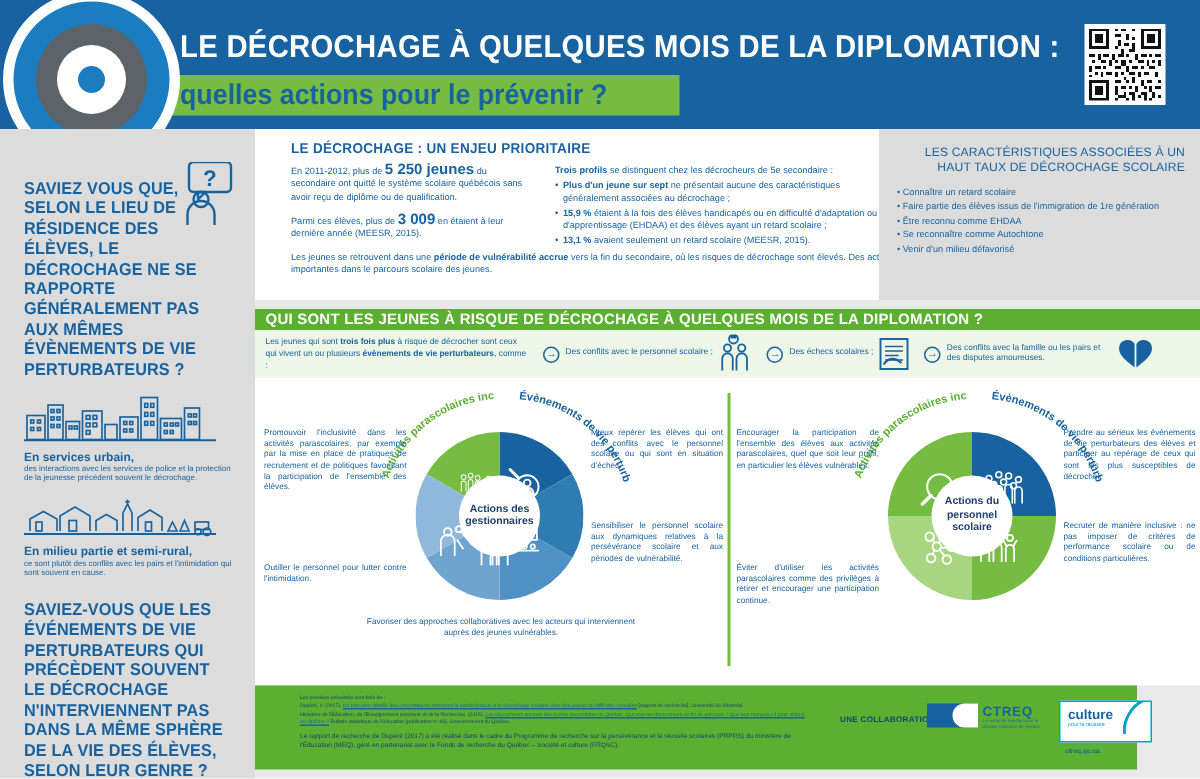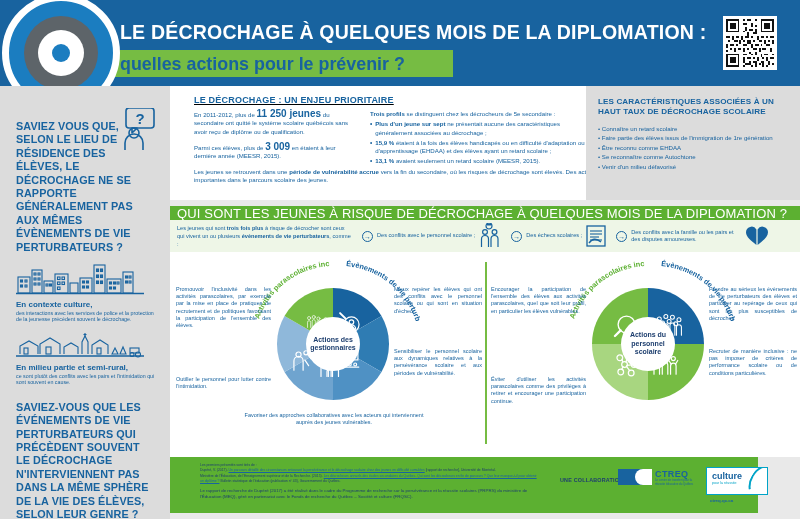--- a/index.html
+++ b/index.html
@@ -98,21 +98,21 @@
     width: 630px; height: 114px;
     background: #ffffff;
   }
   .sect-title {
     color: #18639f;
     font-family: "Liberation Sans Narrow", "Liberation Sans", sans-serif;
     font-weight: bold; font-size: 9.5px; letter-spacing: .2px;
     transform: scaleX(.95); transform-origin: left center;
   }
   .enjeu {
-    position: absolute; left: 24px; top: 8px; width: 395px; text-decoration: underline;
+    position: absolute; left: 24px; top: 8px; width: 395px;
   }
   .col-a { position: absolute; left: 0; top: 16px; width: 160px; }
   .col-b { position: absolute; left: 176px; top: 16px; width: 220px; }
   .p-body { color: #18639f; font-size: 6.1px; line-height: 8.3px; }
   .p-body b { font-weight: bold; }
   .big-num { font-size: 10px; font-weight: bold; }
   .bul { display: flex; gap: 3px; margin-top: 2px; }
   .bul .dot { color: #18639f; font-size: 6.5px; line-height: 8.3px; }
   .foot-note {
     position: absolute; left: 24px; top: 82px; width: 560px;
@@ -121,33 +121,34 @@
 
   .rightbox {
     position: absolute; left: 586px; top: 86px;
     width: 214px; height: 114px;
     background: #dcdcdc;
     padding: 11px 10px 0 12px;
   }
   .rb-title {
     color: #18639f;
     font-family: "Liberation Sans Narrow", "Liberation Sans", sans-serif;
-    font-weight: bold; font-size: 8.1px; line-height: 9.8px;
+    font-weight: normal; font-size: 8.1px; line-height: 9.8px;
     letter-spacing: .1px;
+    text-align: right;
   }
   .rb-list { margin-top: 7px; }
   .rb-item { color: #18639f; font-size: 6.1px; line-height: 9.6px; }
 
   
   .greenband {
     position: absolute; left: 170px; top: 206px; width: 630px; height: 14px;
     background: #5cb031;
     color: #ffffff;
     font-family: "Liberation Sans Narrow", "Liberation Sans", sans-serif;
-    font-weight: normal; font-size: 13px;
+    font-weight: bold; font-size: 10px;
     display: flex; align-items: center; padding-left: 7px;
     letter-spacing: .15px;
   }
   .riskrow {
     position: absolute; left: 170px; top: 220px; width: 630px; height: 32px;
     background: #eef6e7;
     display: flex; align-items: center;
     padding-left: 7px;
   }
   .risk-intro { color: #18639f; font-size: 5.6px; line-height: 8px; width: 175px; }
@@ -406,21 +407,21 @@
             <rect x="97.5" y="26" width="2" height="2"></rect>
           <rect x="107" y="11" width="10" height="21"></rect>
             <rect x="109.5" y="15" width="2" height="2"></rect>
             <rect x="113" y="15" width="2" height="2"></rect>
             <rect x="109.5" y="20" width="2" height="2"></rect>
             <rect x="113" y="20" width="2" height="2"></rect>
           <line x1="0" y1="32.5" x2="128" y2="32.5" stroke-width="1.4"></line>
         </g>
       </svg>
     </div>
-    <div class="sb-lead">En contexte culture,</div>
+    <div class="sb-lead">En services urbain,</div>
     <div class="sb-body">des interactions avec les services de police et la protection de la jeunesse précèdent souvent le décrochage.</div>
 
     <div class="illus">
       <svg width="128" height="28" viewBox="0 0 128 28">
         <g fill="none" stroke="#18639f" stroke-width="1.1">
           <path d="M4 24 v-8 l9-5 9 5 v8"></path>
             <rect x="8" y="18" width="4" height="6"></rect>
           <path d="M24 24 v-10 l10-6 10 6 v10"></path>
             <rect x="30" y="17" width="5" height="7"></rect>
           <path d="M48 24 v-7 l7-4 7 4 v7"></path>
@@ -443,21 +444,21 @@
     <div class="sb-head blue2" style="margin-top:15px;">SAVIEZ-VOUS QUE LES ÉVÉNEMENTS DE VIE PERTURBATEURS QUI PRÉCÈDENT SOUVENT LE DÉCROCHAGE N'INTERVIENNENT PAS DANS LA MÊME SPHÈRE DE LA VIE DES ÉLÈVES, SELON LEUR GENRE ?</div>
 
   </div>
 
   <div class="panel-white">
     <div class="enjeu">
       <div class="sect-title">LE DÉCROCHAGE : UN ENJEU PRIORITAIRE</div>
 
       <div class="col-a">
         <div class="p-body">
-          <span>En 2011-2012, plus de </span><span class="big-num">11 250 jeunes</span><span> du secondaire ont quitté le système scolaire québécois sans avoir reçu de diplôme ou de qualification.</span>
+          <span>En 2011-2012, plus de </span><span class="big-num">5 250 jeunes</span><span> du secondaire ont quitté le système scolaire québécois sans avoir reçu de diplôme ou de qualification.</span>
         </div>
         <div class="p-body" style="margin-top:7px;">
           <span>Parmi ces élèves, plus de </span><span class="big-num">3 009</span><span> en étaient à leur dernière année (MEESR, 2015).</span>
         </div>
       </div>
 
       <div class="col-b">
         <div class="p-body">
           <b>Trois profils</b><span> se distinguent chez les décrocheurs de 5e secondaire :</span>
         </div>

